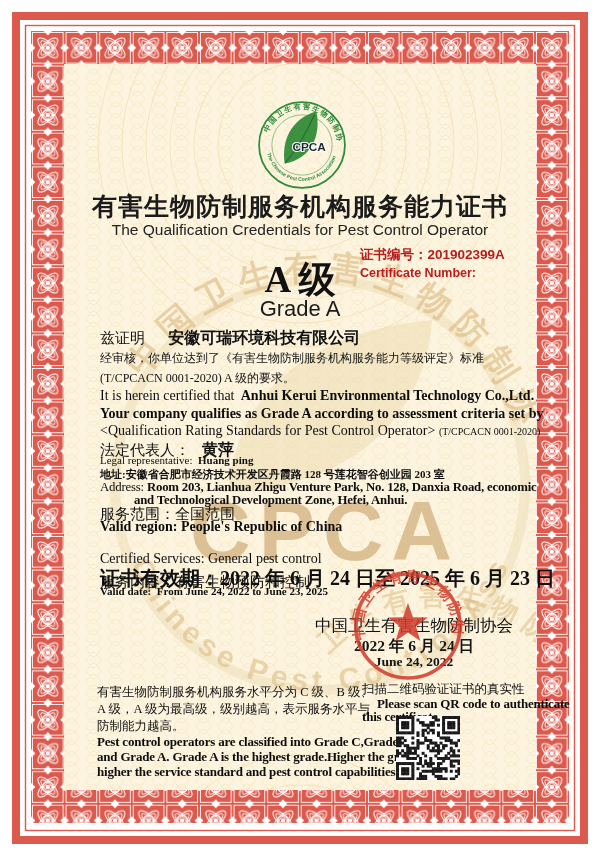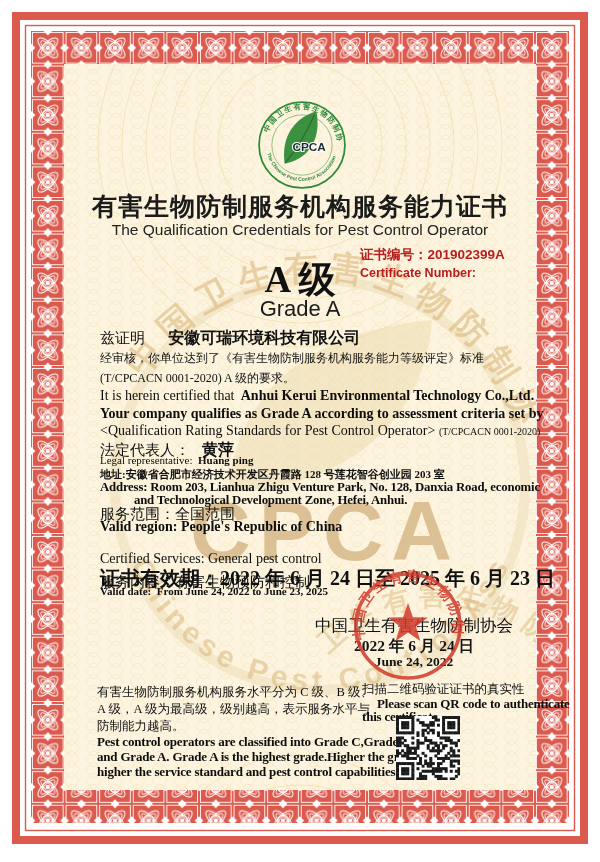--- a/index.html
+++ b/index.html
@@ -153,21 +153,21 @@
     <div class="ln zh" style="top:370px;font-size:12px;">(T/CPCACN 0001-2020) A 级的要求。</div>
 
     <div class="ln en" style="top:388px;"><span style="font-weight:normal;">It is herein certified that</span>&nbsp; <span>Anhui Kerui Environmental Technology Co.,Ltd.</span></div>
     <div class="ln en" style="top:406px;font-weight:bold;">Your company qualifies as Grade A according to assessment criteria set by</div>
     <div class="ln en" style="top:423px;font-weight:normal;"><span>&lt;Qualification Rating Standards for Pest Control Operator&gt;</span> <span class="small-ref">(T/CPCACN 0001-2020)</span></div>
 
     <div class="ln zh" style="top:440px;"><span>法定代表人：</span><b>黄萍</b></div>
     <div class="ln en" style="top:454px;font-size:11px;"><span style="font-weight:normal;">Legal representative:</span>&nbsp; <span>Huang ping</span></div>
 
     <div class="ln zh" style="top:467px;font-size:11px;font-weight:bold;"><span>地址:</span><span>安徽省合肥市经济技术开发区丹霞路 128 号莲花智谷创业园 203 室</span></div>
-    <div class="ln en addr-en" style="top:481px;"><span style="font-weight:bold;margin-top:10px;">Address:</span> <span>Room 203, Lianhua Zhigu Venture Park, No. 128, Danxia Road, economic and Technological Development Zone, Hefei, Anhui.</span></div>
+    <div class="ln en addr-en" style="top:481px;"><span style="font-weight:normal;margin-top:10px;">Address:</span> <span>Room 203, Lianhua Zhigu Venture Park, No. 128, Danxia Road, economic and Technological Development Zone, Hefei, Anhui.</span></div>
 
     <div class="ln en" style="top:519px;font-size:14px;">Valid region: People's Republic of China</div>
     <div class="ln zh" style="top:505px;">服务范围：全国范围</div>
 
     <div class="ln zh" style="top:535px;margin-top:38px;">服务内容：有害生物预防和控制</div>
     <div class="ln en" style="top:551px;font-weight:normal;">Certified Services: General pest control</div>
 
     <div class="ln zh valid-zh" style="top:565px;">证书有效期：2022 年 6 月 24 日至 2025 年 6 月 23 日</div>
     <div class="ln en valid-en" style="top:585px;"><span>Valid date:</span>&nbsp;&nbsp;<span>From June 24, 2022 to June 23, 2025</span></div>
 

